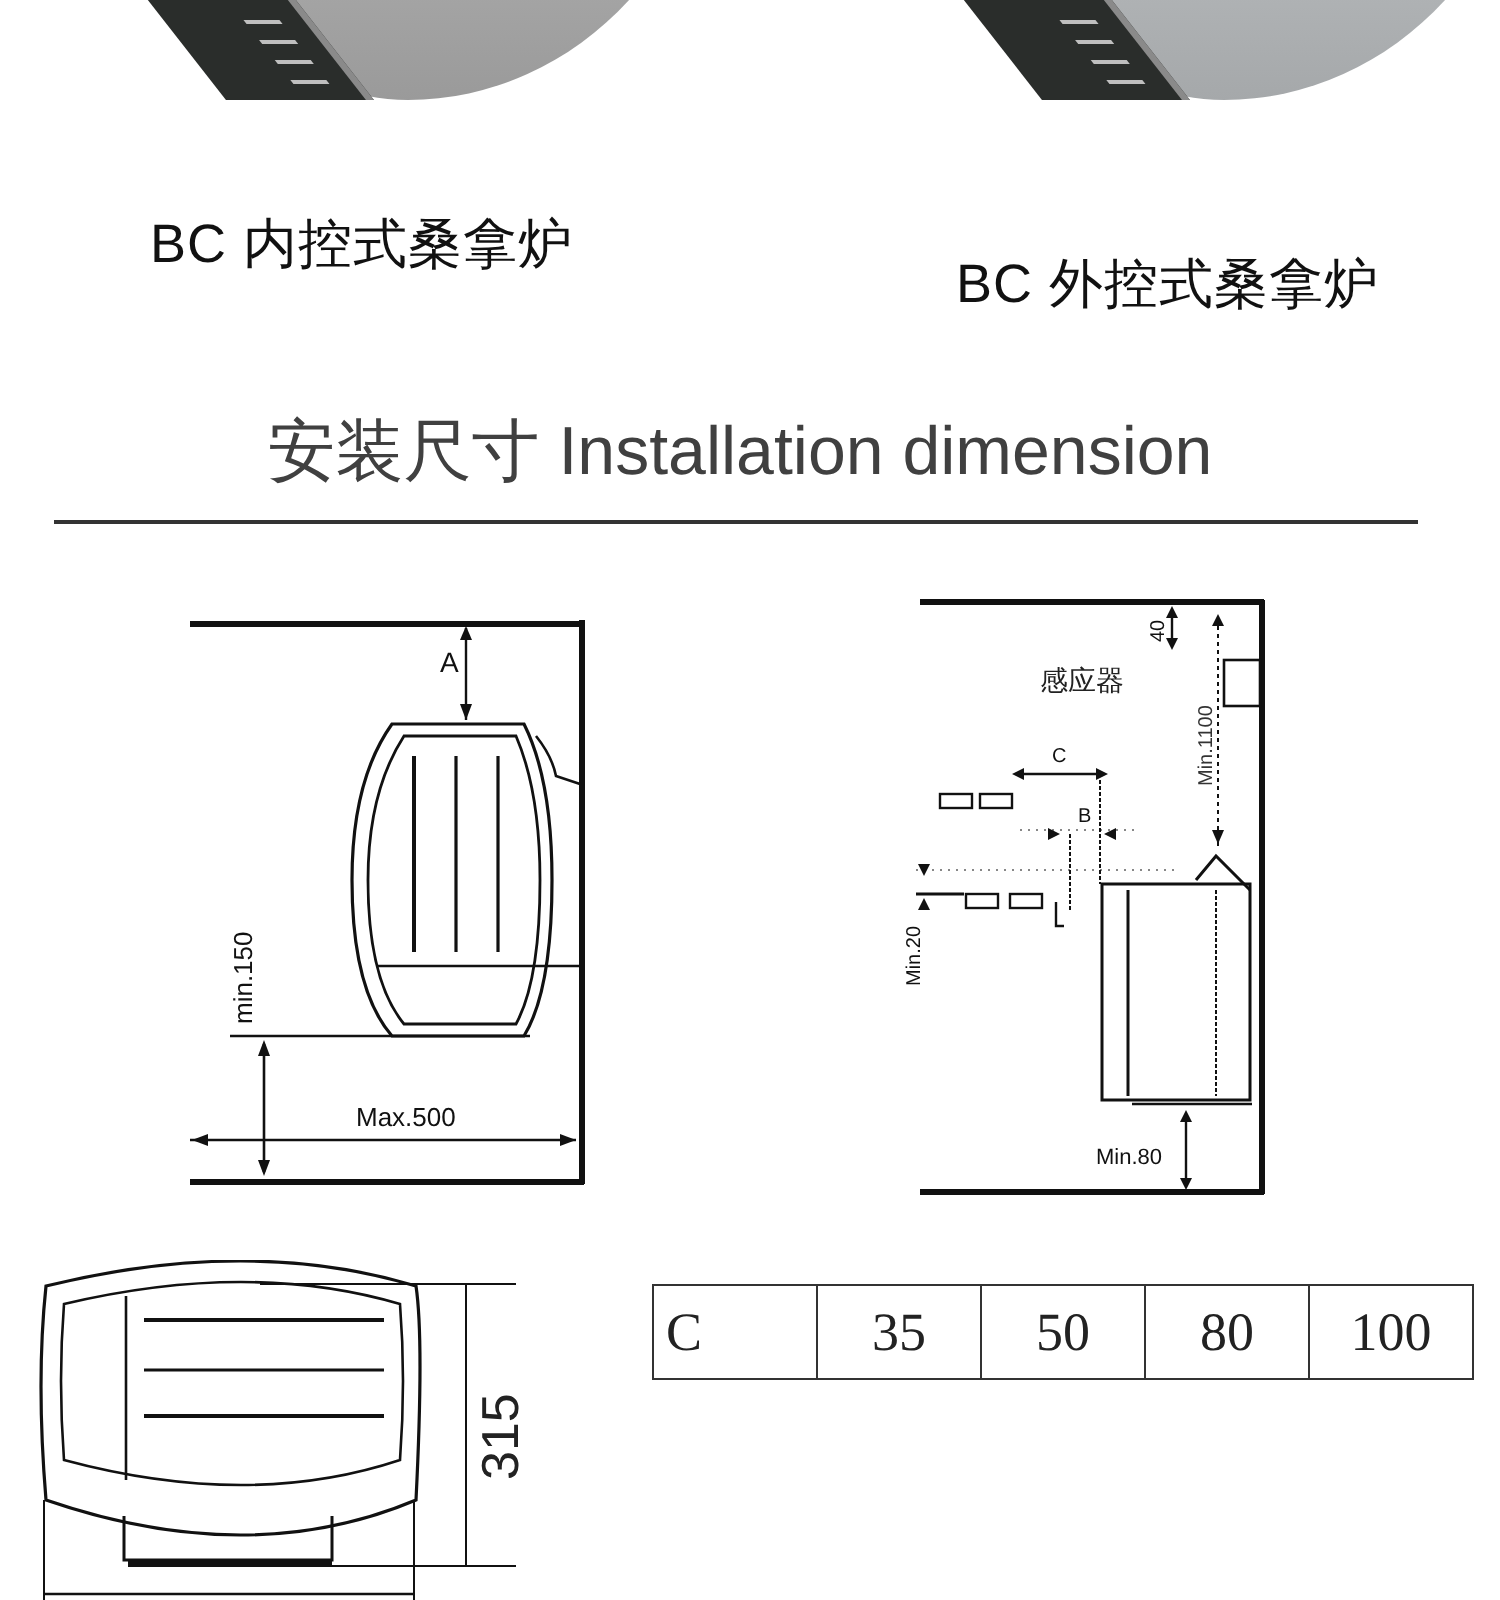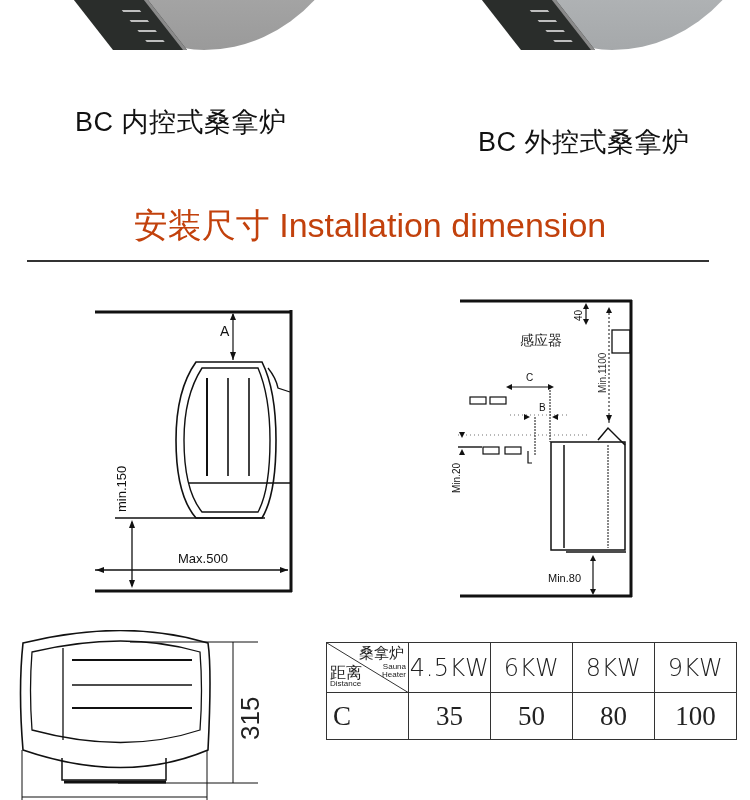--- a/index.html
+++ b/index.html
@@ -27,21 +27,21 @@
     position: absolute; left: 40px; width: 18px; height: 2px; background: #bfbfbf;
   }
 
   .caption {
     position: absolute; top: 104px; font-size: 27px; color: #111;
     letter-spacing: 0.5px;
   }
 
   .section-title {
     position: absolute; top: 203px; left: 0; width: 740px; text-align: center;
-    font-size: 34px; color: #c2410c; letter-spacing: 0px;
+    font-size: 34px; color: #404040; letter-spacing: 0px;
   }
   .divider { position: absolute; top: 260px; left: 27px; width: 682px; height: 2px; background: #333; }
 
   svg text { font-family: "Liberation Sans", "DejaVu Sans", sans-serif; }
 
   
   table.spec {
     position: absolute; left: 326px; top: 642px;
     border-collapse: collapse; table-layout: fixed;
   }
@@ -199,35 +199,20 @@
 
 <table class="spec">
   <colgroup>
     <col style="width:82px">
       <col style="width:82px">
       <col style="width:82px">
       <col style="width:82px">
       <col style="width:82px">
   </colgroup>
   <tbody>
-      <tr style="height:50px">
-    <td class="corner">
-      <svg class="abs" style="left:0;top:0" width="82" height="50">
-            <line x1="0" y1="0" x2="82" y2="50" stroke="#333" stroke-width="1"></line>
-          </svg>
-      <span class="c-top">桑拿炉</span>
-      <span class="c-en-top"><span>Sauna</span><br><span>Heater</span></span>
-      <span class="c-left">距离</span>
-      <span class="c-en-left">Distance</span>
-    </td>
-    <td class="hdr-kw">4.5KW</td>
-    <td class="hdr-kw">6KW</td>
-    <td class="hdr-kw">8KW</td>
-    <td class="hdr-kw">9KW</td>
-  </tr>
   <tr style="height:47px">
     <td class="rowlbl"><span class="letter">C</span></td>
     <td class="val">35</td>
     <td class="val">50</td>
     <td class="val">80</td>
     <td class="val">100</td>
   </tr>
 </tbody>
   </table>
 

